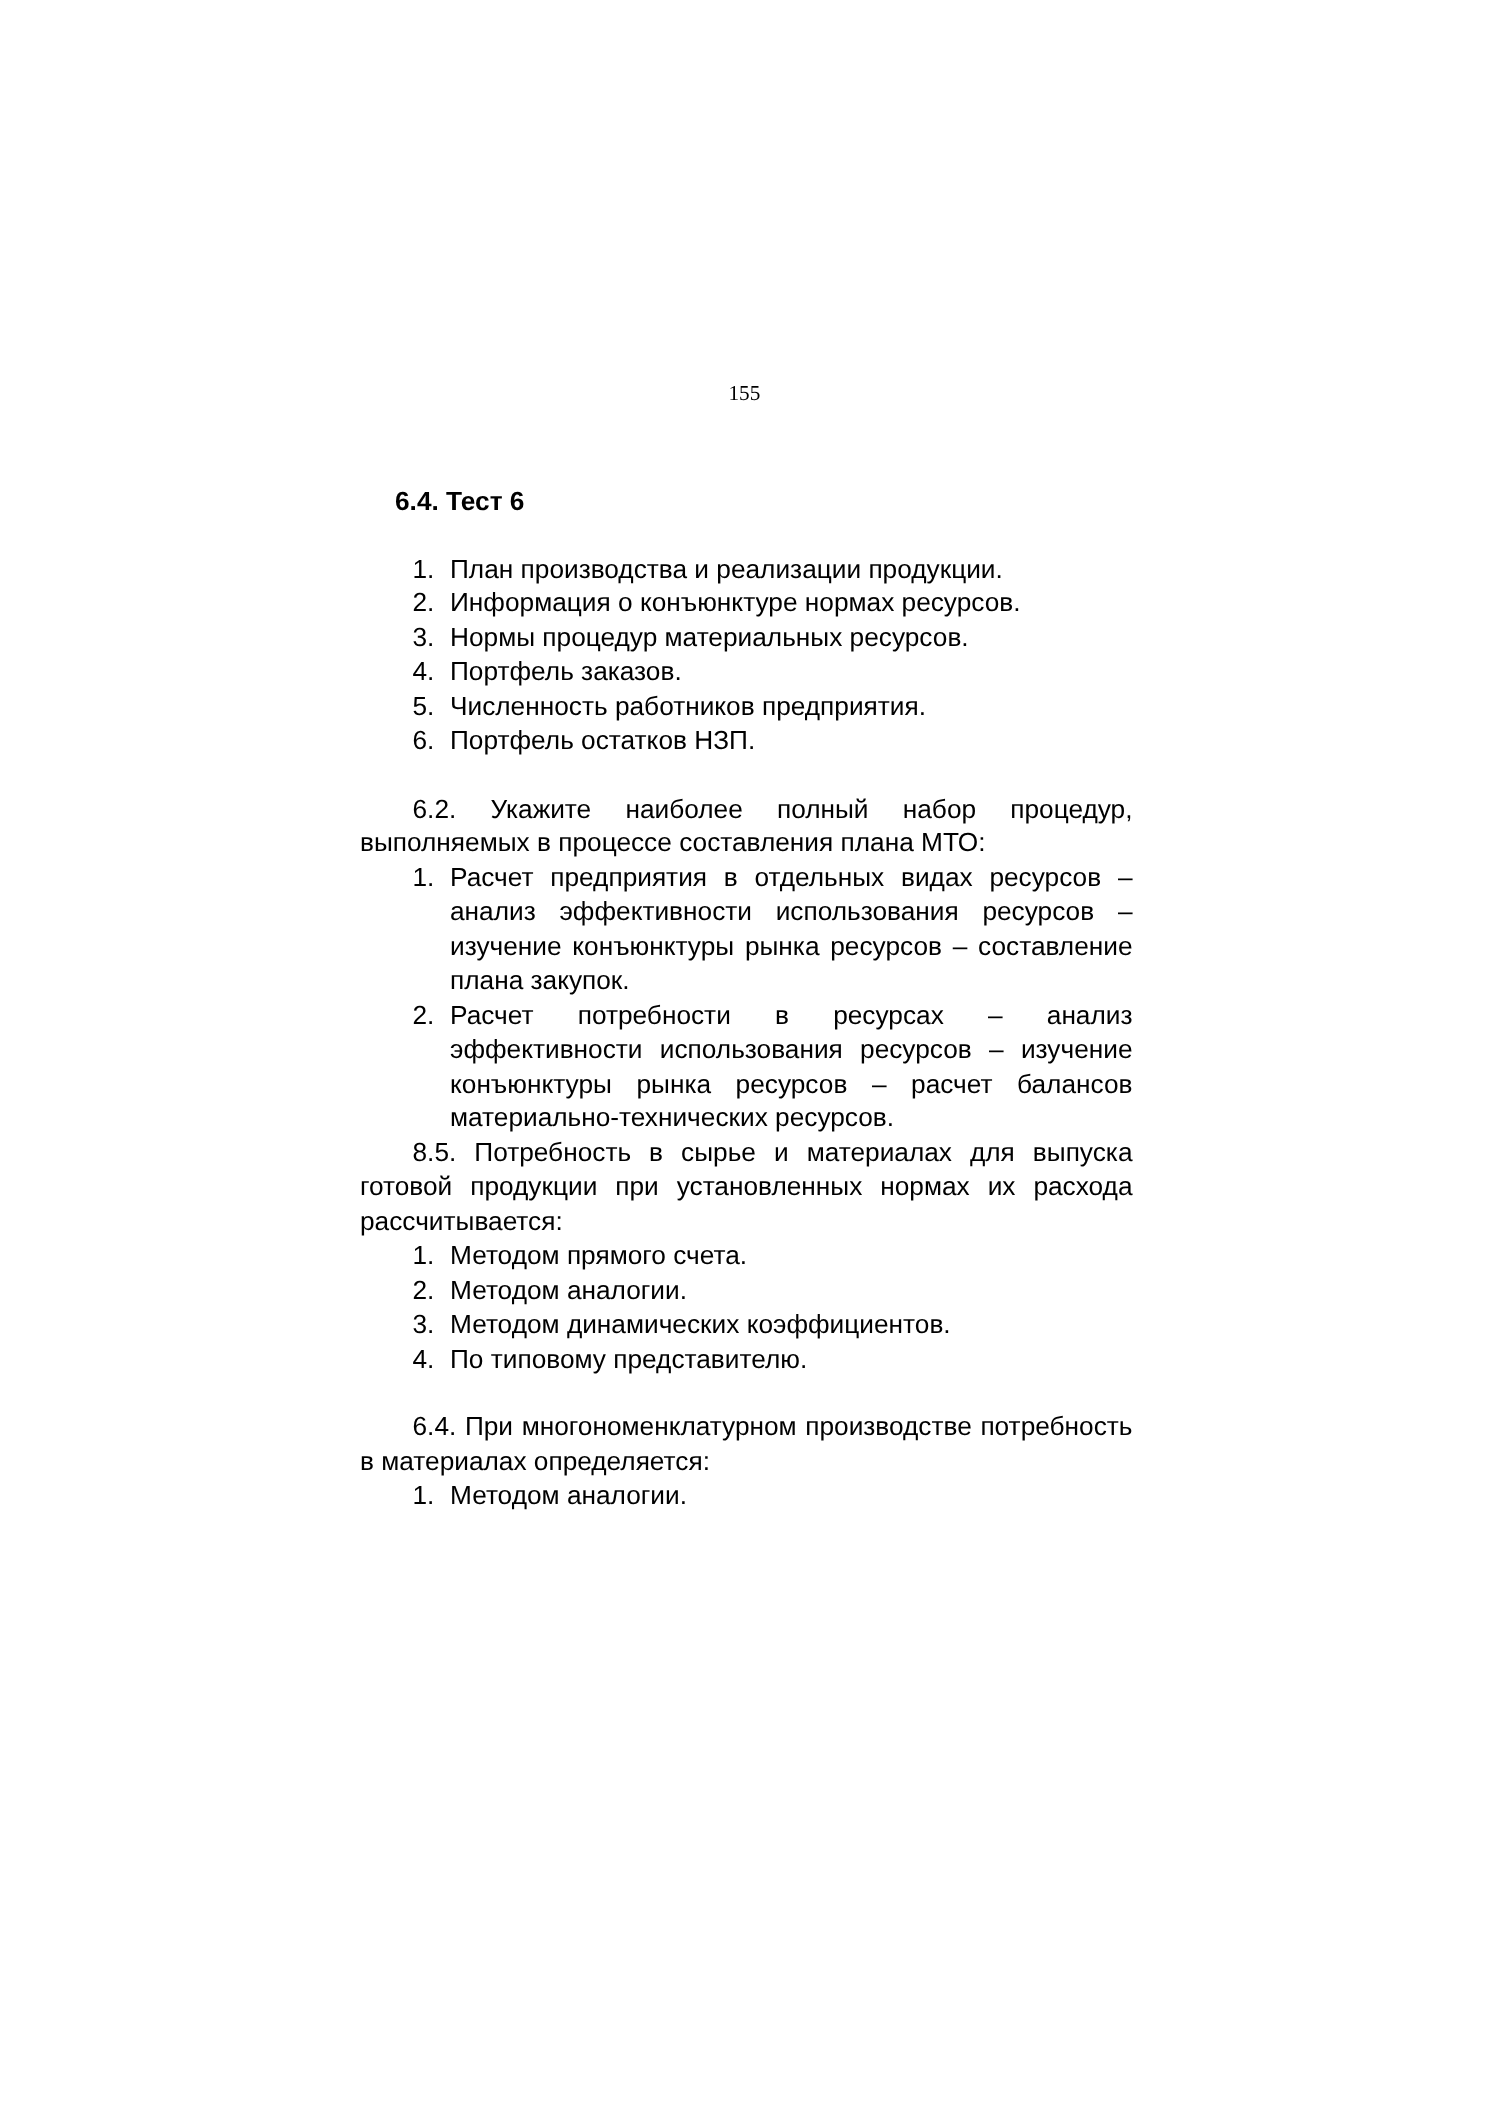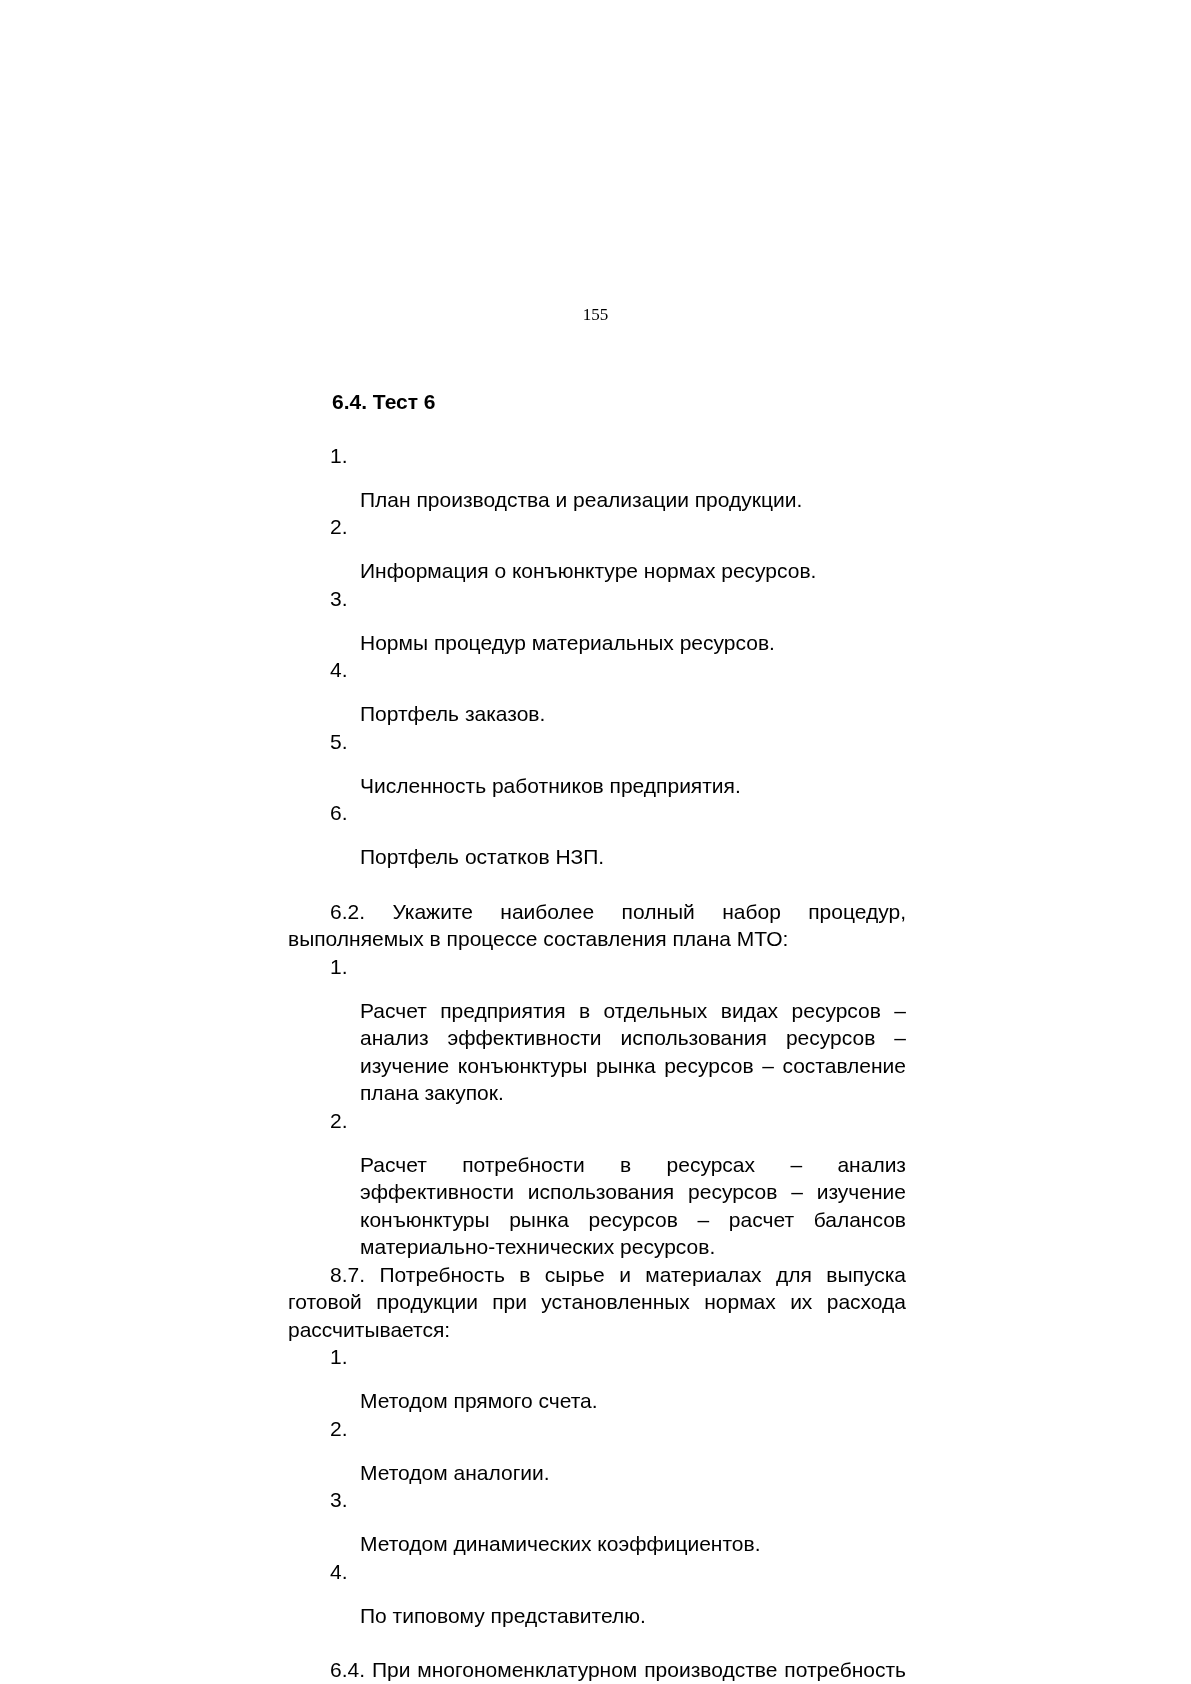--- a/index.html
+++ b/index.html
@@ -5,26 +5,26 @@
   html, body { margin: 0; padding: 0; background: #ffffff; }
   body { width: 1191px; height: 1684px; position: relative; overflow: hidden; color: #000; }
   .page-number {
     position: absolute; left: 0; width: 1191px; top: 305px; text-align: center;
     font-family: "Liberation Serif", serif; font-size: 17px;
   }
   .content {
     position: absolute; left: 288px; top: 388px; width: 618px;
     font-family: "Liberation Sans", sans-serif; font-size: 21px; line-height: 27.5px;
   }
-  .heading { font-weight: bold; font-size: 21px; margin-left: 44px; margin-bottom: 26px; }
+  .heading { font-weight: bold; font-size: 21px; margin-left: 28px; margin-bottom: 26px; }
   .para { text-align: justify; text-indent: 42px; margin: 0; }
   .list { margin: 0; padding: 0; list-style: none; }
   .list li { display: flex; margin-left: 42px; }
   .list .num { width: 30px; flex: none; }
-  .list .txt { flex: 1; text-align: justify; margin-top: 44px; }
+  .list .txt { flex: 1; text-align: justify; }
   .gap { height: 27px; }
 </style>
 </head>
 <body>
 
 <div class="page-number">155</div>
 
 <div class="content">
   <div class="heading">6.4. Тест 6</div>
 
@@ -67,21 +67,21 @@
           <span class="txt">Расчет предприятия в отдельных видах ресурсов – анализ эффективности использования ресурсов – изучение конъюнктуры рынка ресурсов – составление плана закупок.</span>
         </li>
       <li>
           <span class="num">2.</span>
           <span class="txt">Расчет потребности в ресурсах – анализ эффективности использования ресурсов – изучение конъюнктуры рынка ресурсов – расчет балансов материально-технических ресурсов.</span>
         </li>
     </ul>
   </div>
 
   <div>
-    <p class="para">8.7. Потребность в сырье и материалах для выпуска готовой продукции при установленных нормах их расхода рассчитывается:</p>
+    <p class="para">8.5. Потребность в сырье и материалах для выпуска готовой продукции при установленных нормах их расхода рассчитывается:</p>
     <ul class="list">
       <li>
           <span class="num">1.</span>
           <span class="txt">Методом прямого счета.</span>
         </li>
       <li>
           <span class="num">2.</span>
           <span class="txt">Методом аналогии.</span>
         </li>
       <li>

